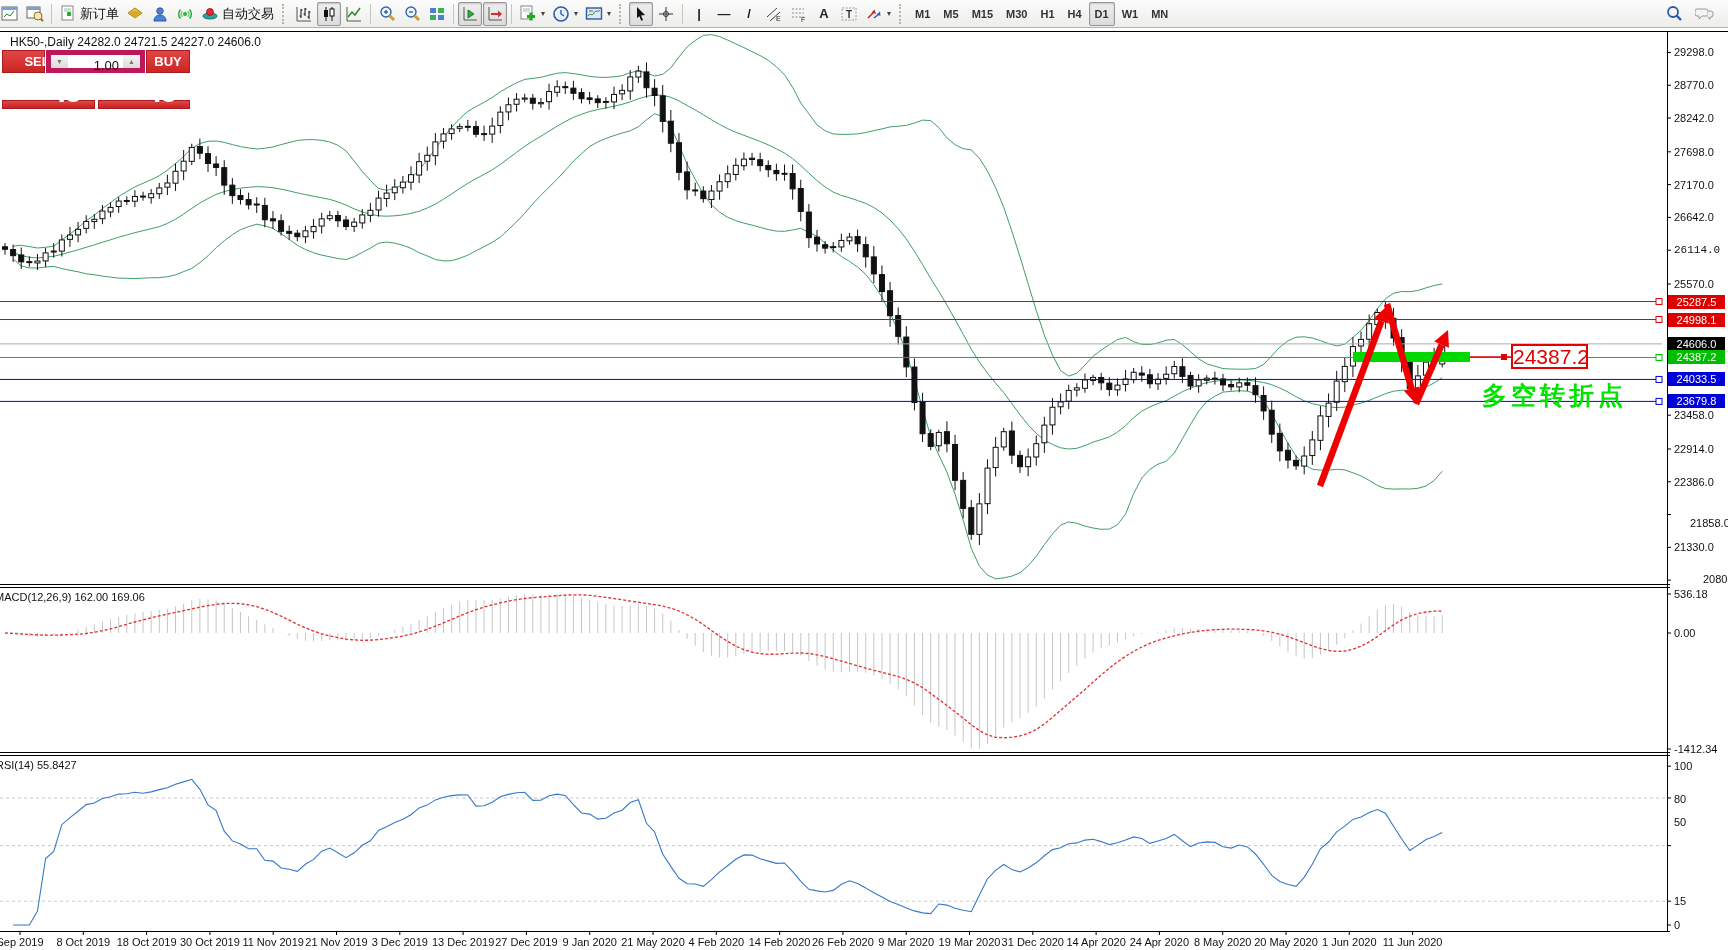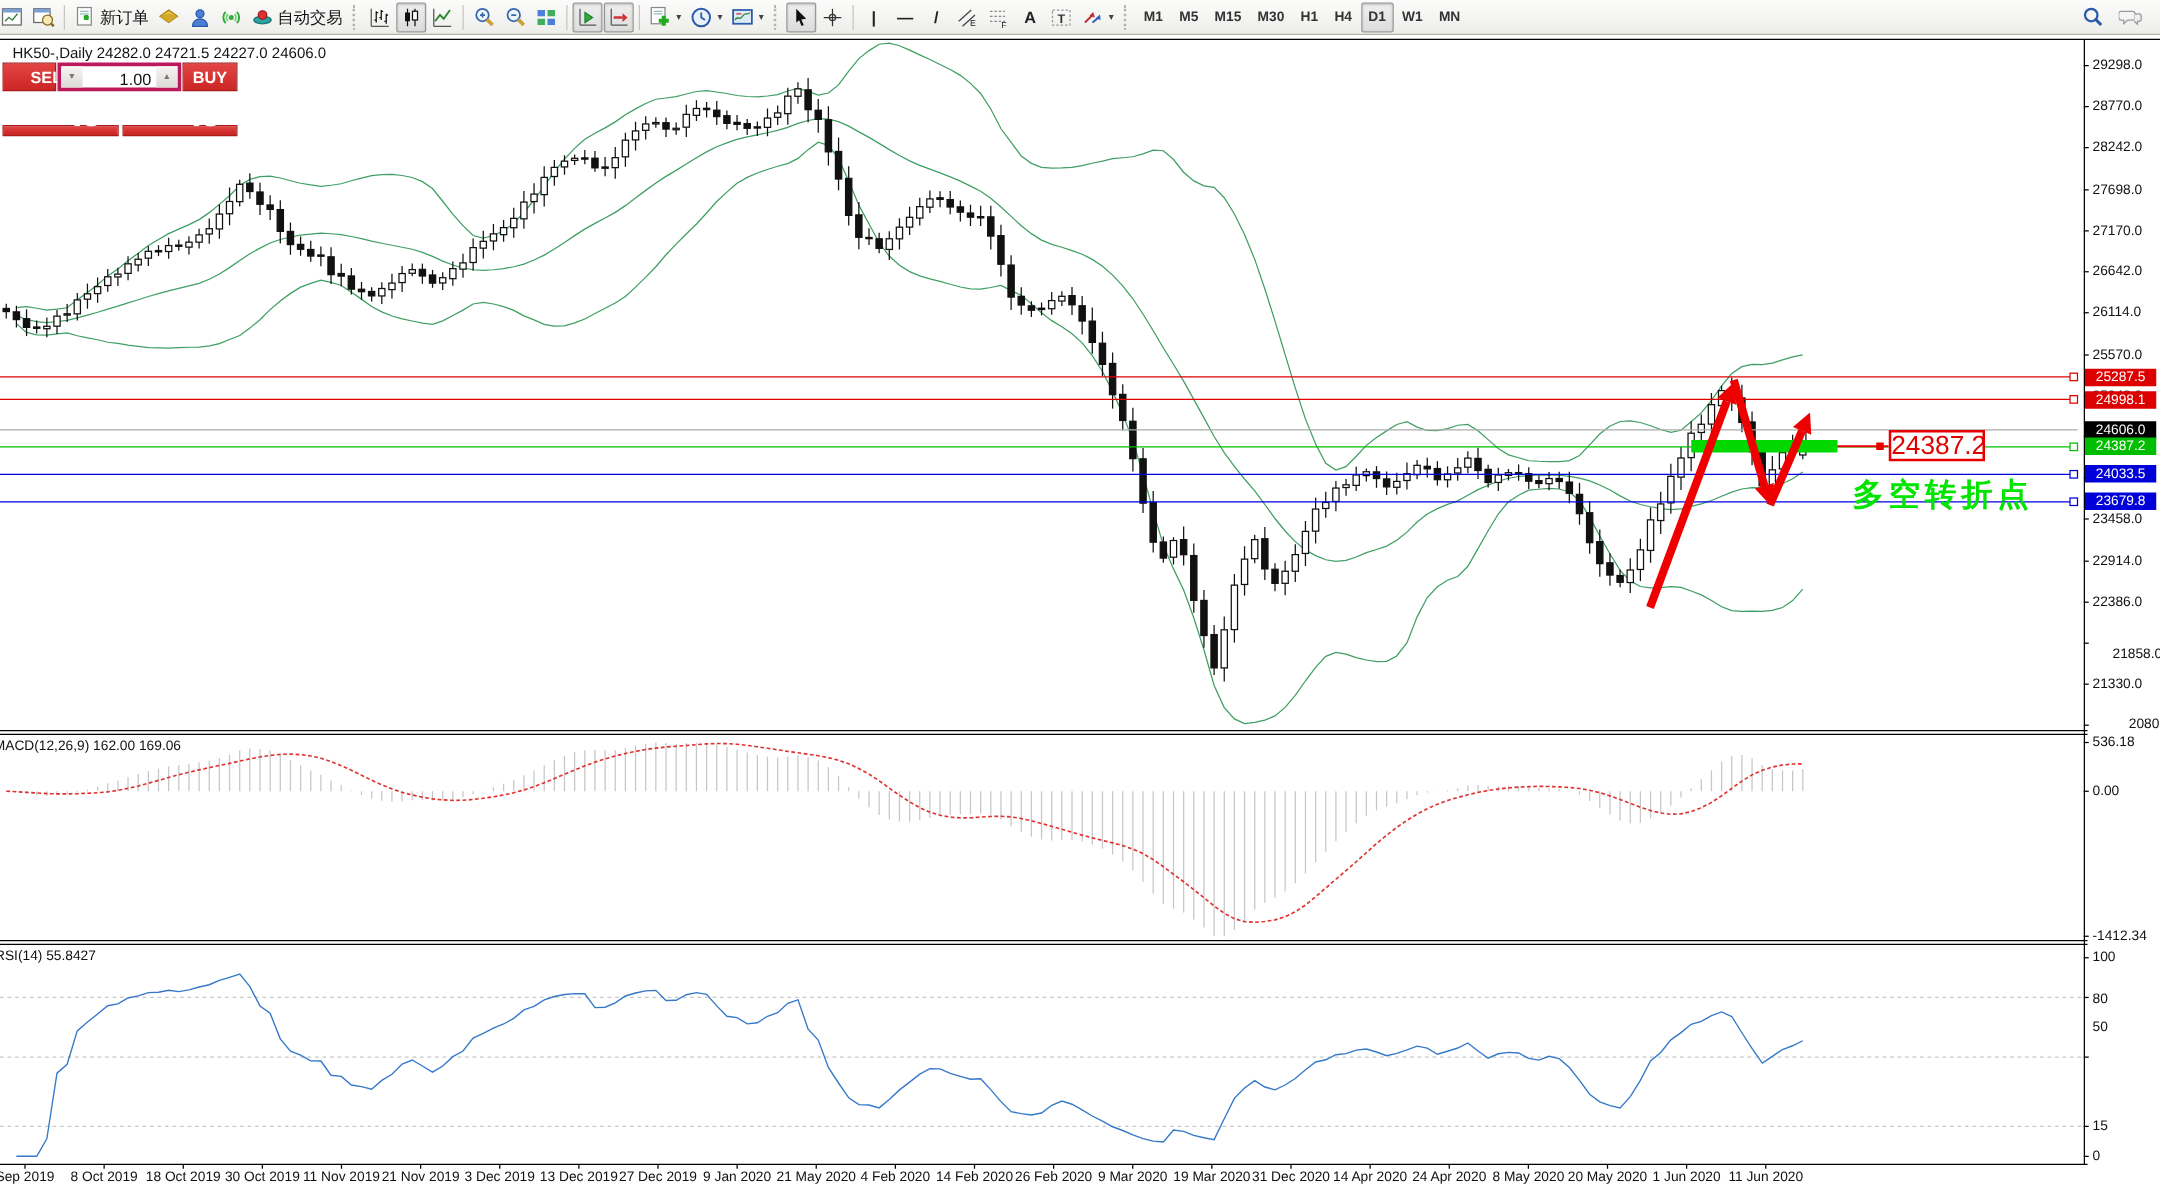--- a/index.html
+++ b/index.html
@@ -24,21 +24,21 @@
   .badge{position:absolute;left:1668px;width:57px;height:14px;font-size:11px;color:#fff;text-align:center;line-height:14px;}
   .pane-label{position:absolute;font-size:11px;color:#111;white-space:nowrap;}
   .date-label{position:absolute;font-size:11px;color:#111;white-space:nowrap;transform:translateX(-50%);top:908px;}
   #chart-title{position:absolute;left:10px;top:7px;font-size:12px;color:#111;}
   
   #trade-panel{position:absolute;left:2px;top:22px;width:188px;}
   .tp-row1{display:flex;height:23px;gap:1px;}
   .tp-btn{background:linear-gradient(#e24545,#cc2525);color:#fff;font-weight:bold;font-size:13px;
     display:flex;align-items:center;justify-content:center;border:1px solid #a81d1d;box-sizing:border-box;}
   #sell-btn{width:43px;padding-left:35px;} #buy-btn{width:44px;}
-  #vol-spinner{flex:1;display:flex;border:3px solid #be185d;background:#fff;box-sizing:border-box;}
+  #vol-spinner{flex:1;display:flex;border:5px solid #be185d;background:#fff;box-sizing:border-box;}
   .spin-btn{width:17px;background:linear-gradient(#f6f5f3,#dddbd7);border:0;color:#777;font-size:7px;display:flex;align-items:center;justify-content:center;}
   #vol-value{flex:1;text-align:right;font-size:13px;color:#111;padding:3px 4px 0 0;}
   .tp-row2{display:flex;height:34px;gap:3px;margin-top:2px;}
   .price-btn{flex:1;background:linear-gradient(#e24545,#c92222);color:#fff;display:flex;align-items:flex-end;justify-content:center;
     border:1px solid #a81d1d;box-sizing:border-box;padding-bottom:1px;margin-top:25px;}
   .price-main{font-size:15px;font-weight:bold;line-height:26px;}
   .price-frac{font-size:30px;font-weight:bold;line-height:30px;letter-spacing:-1px;}
   
   #price-note-box{position:absolute;left:1511px;top:316px;width:73px;height:21px;border:2px solid #e80000;background:#fff;
     color:#e00000;font-size:21px;line-height:21px;text-align:center;}
@@ -912,21 +912,21 @@
     <div class="pane-label" style="left:-4px;top:731px">RSI(14) 55.8427</div>
 
     <div id="price-note-box">24387.2</div>
     <div id="cn-note">多空转折点</div>
   <div class="axis-label" style="top: 18.4472px;">29298.0</div>
       <div class="axis-label" style="top: 51.2422px;">28770.0</div>
       <div class="axis-label" style="top: 84.0373px;">28242.0</div>
       <div class="axis-label" style="top: 117.826px;">27698.0</div>
       <div class="axis-label" style="top: 150.621px;">27170.0</div>
       <div class="axis-label" style="top: 183.416px;">26642.0</div>
-      <div class="axis-label" style="top: 216.211px;">26114.0</div>
+      <div class="axis-label" style="top: 216.211px; font-family: Liberation Mono, monospace;">26114.0</div>
       <div class="axis-label" style="top: 250px;">25570.0</div>
       <div class="axis-label" style="top: 282.795px;">25042.0</div>
       <div class="axis-label" style="top: 315.59px;">24514.0</div>
       <div class="axis-label" style="top: 348.385px;">23986.0</div>
       <div class="axis-label" style="top: 381.18px;">23458.0</div>
       <div class="axis-label" style="top: 414.969px;">22914.0</div>
       <div class="axis-label" style="top: 447.764px;">22386.0</div>
       <div class="axis-label" style="top: 489px; margin-left: 16px;">21858.0</div>
       <div class="axis-label" style="top: 513.354px;">21330.0</div>
       <div class="axis-label" style="top: 545px; margin-left: 29px;">20802.0</div>

